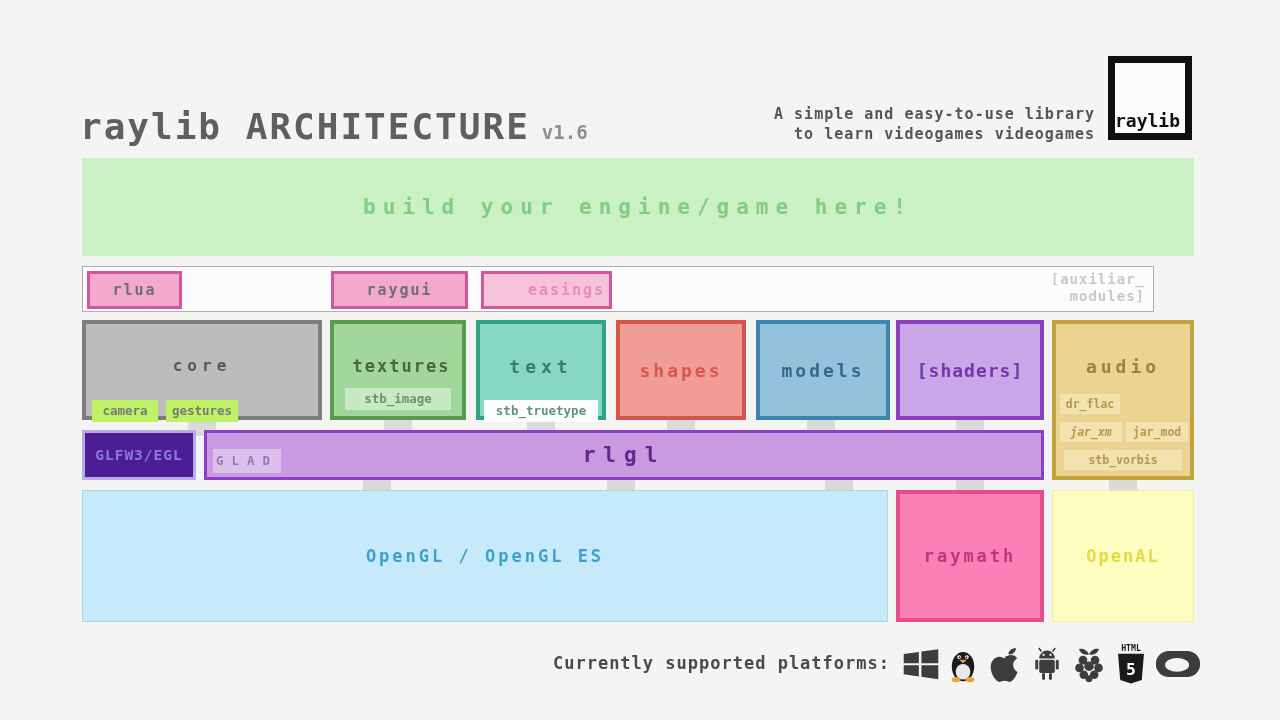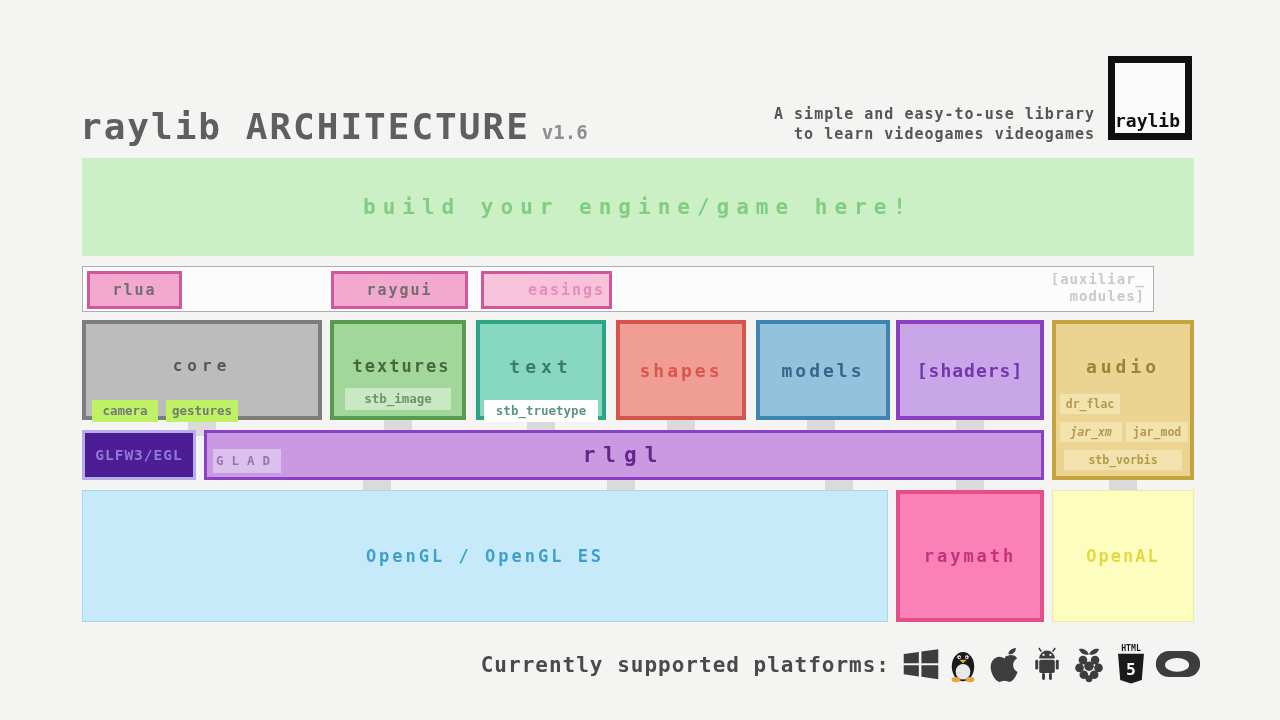--- a/index.html
+++ b/index.html
@@ -84,21 +84,21 @@
             display:flex; align-items:center; justify-content:center;
             color:#3fa0cb; font-size:17px; font-weight:bold; letter-spacing:3px; }
   .raymath { left:896px; top:490px; width:148px; height:132px; background:#fb80b5; border:4px solid #e44e8b;
              display:flex; align-items:center; justify-content:center;
              color:#c2347a; font-size:17px; font-weight:bold; letter-spacing:3px; }
   .openal { left:1052px; top:490px; width:142px; height:132px; background:#fdfdbf; border:1px solid #ededa0;
             display:flex; align-items:center; justify-content:center;
             color:#e5d943; font-size:17px; font-weight:bold; letter-spacing:2px; }
 
   
-  .platforms-label { position:absolute; right:390px; top:653px; font-size:21px; font-weight:bold;
+  .platforms-label { position:absolute; right:390px; top:653px; font-size:17px; font-weight:bold;
                      color:#4a4a4a; letter-spacing:1px; }
   .platform-icons { position:absolute; left:902px; top:640px; height:48px;
                     display:flex; gap:4px; align-items:center; }
   .platform-icons svg { display:block; }
 </style>
 </head>
 <body>
 
 <div class="canvas">
 

